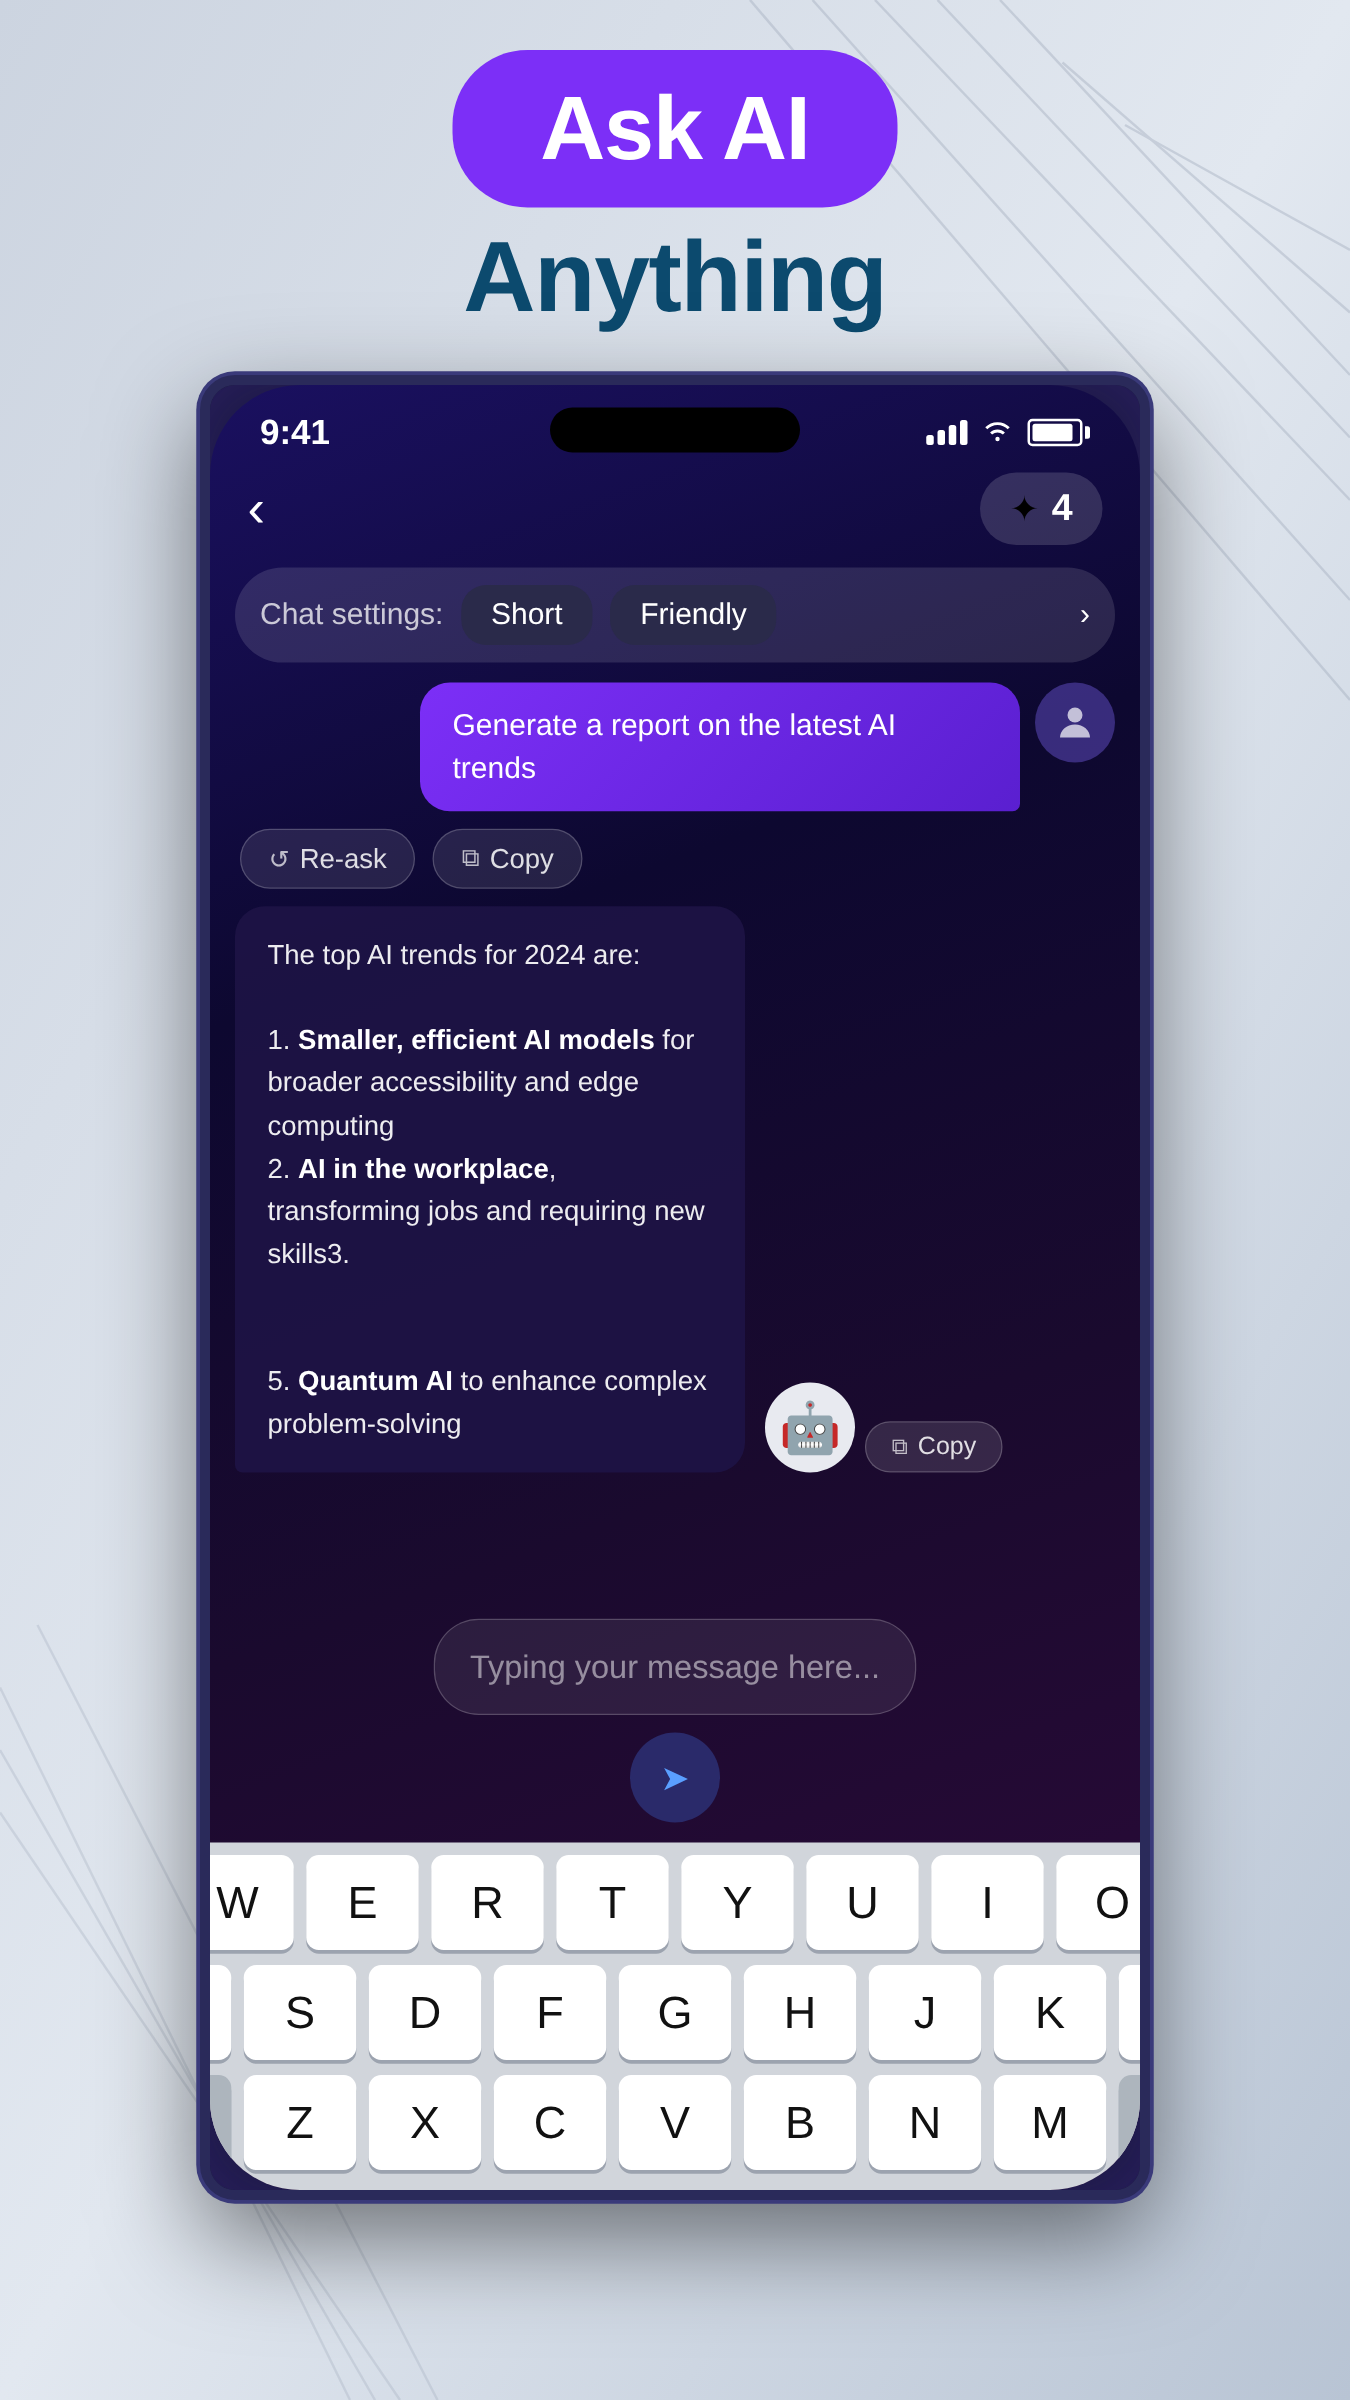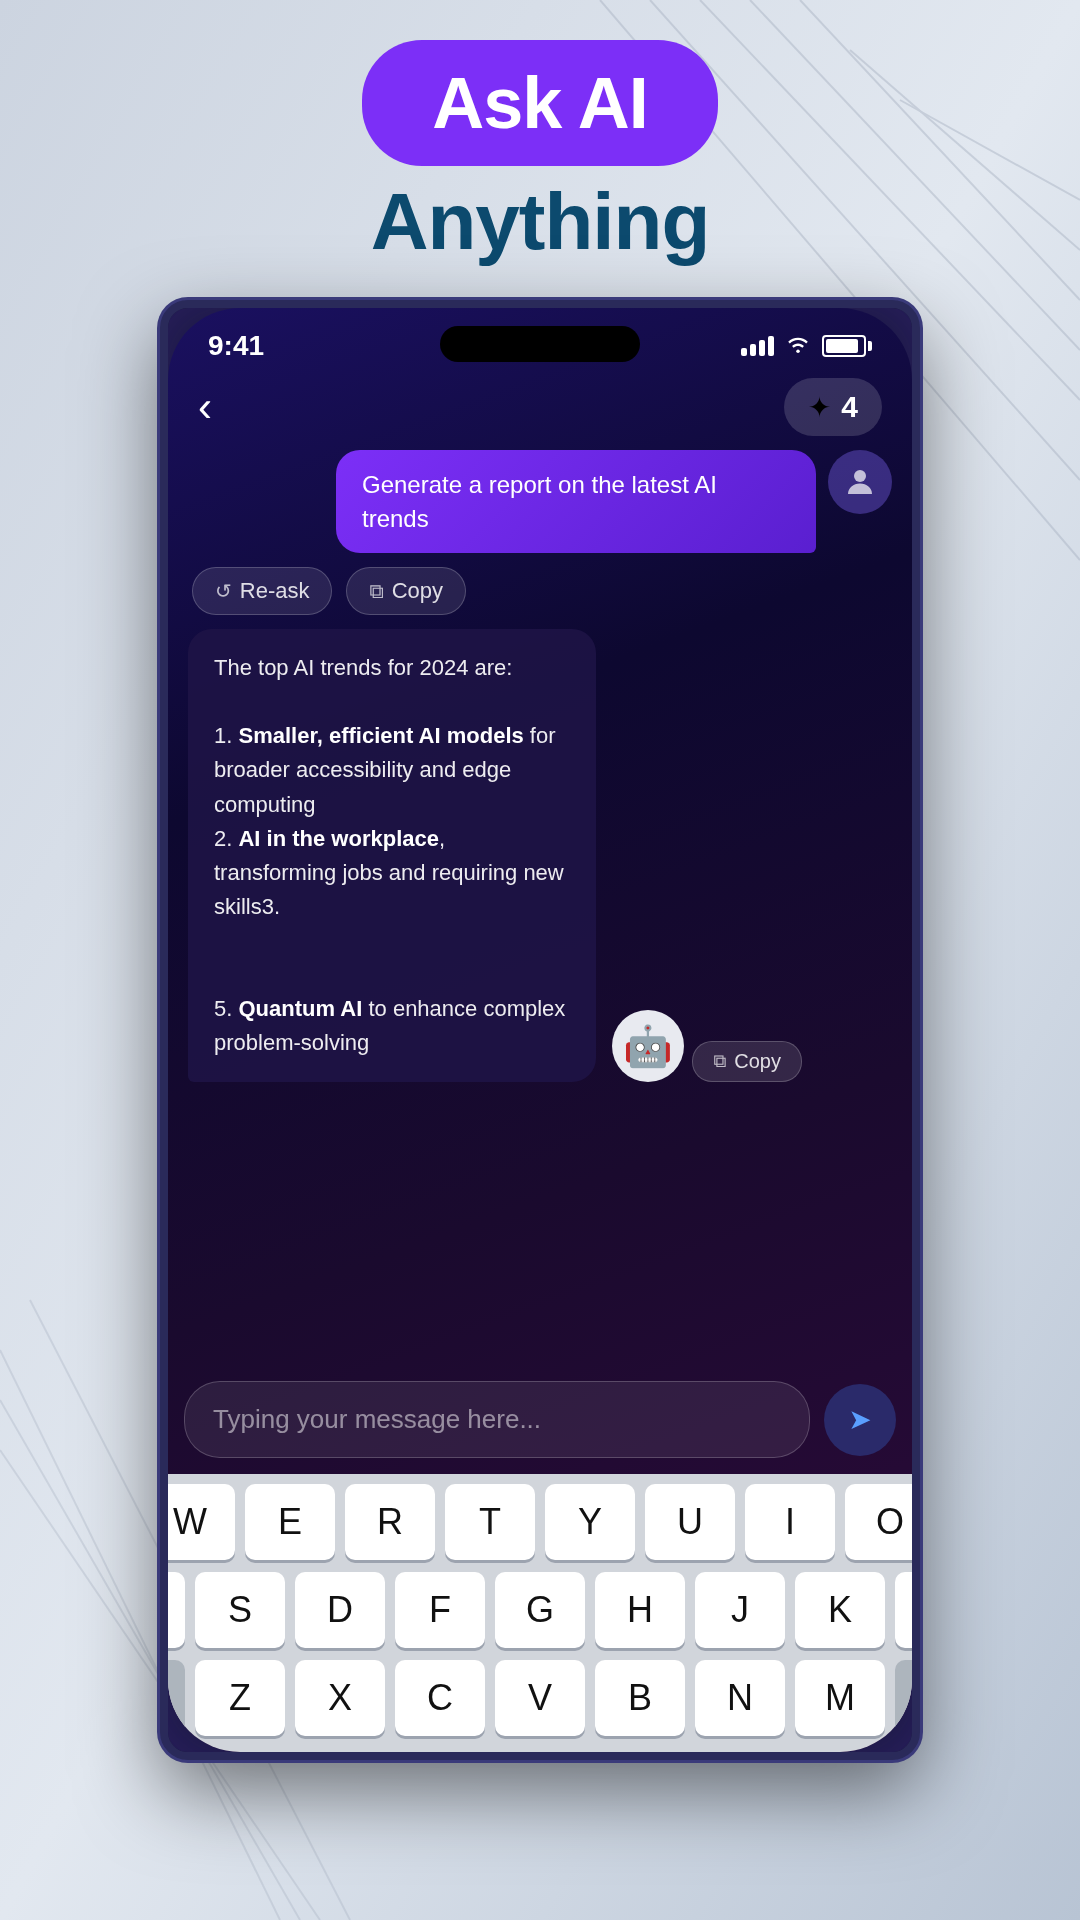--- a/index.html
+++ b/index.html
@@ -372,20 +372,21 @@
       color: rgba(255,255,255,0.85);
       font-size: 20px;
     }
 
     
     .input-bar {
       margin: 12px 16px 16px 16px;
       display: flex;
       align-items: center;
       gap: 14px;
+      flex-direction: column;
     }
 
     .message-input {
       flex: 1;
       background: rgba(255,255,255,0.08);
       border: 1px solid rgba(255,255,255,0.2);
       border-radius: 36px;
       padding: 22px 28px;
       color: rgba(255,255,255,0.5);
       font-size: 26px;
@@ -567,20 +568,30 @@
     </div>
 
     <div class="nav-bar">
       <span class="back-btn">‹</span>
       <div class="credits-badge">
         <span class="sparkle-icon">✦</span>
         <span class="credits-number">4</span>
       </div>
     </div>
 
+    <div class="chat-settings-bar">
+      <span class="chat-settings-label">Chat settings:</span>
+      <div class="settings-chip">
+        <span>Short</span>
+      </div>
+      <div class="settings-chip">
+        <span>Friendly</span>
+      </div>
+      <span class="settings-arrow">›</span>
+    </div>
 
     <div class="chat-area">
 
       <div class="user-message-row">
         <div class="user-message-bubble">
           <span class="user-message-text">Generate a report on the latest AI trends</span>
         </div>
         <div class="user-avatar">
           <svg viewBox="0 0 24 24" fill="rgba(255,255,255,0.7)">
             <circle cx="12" cy="8" r="4"></circle>

